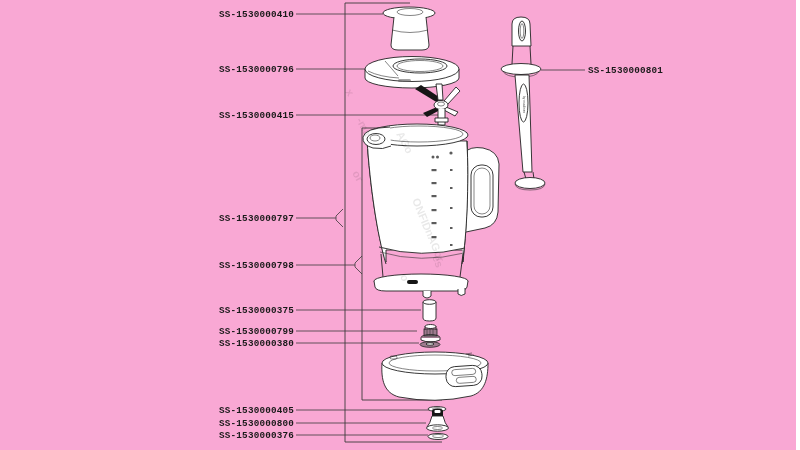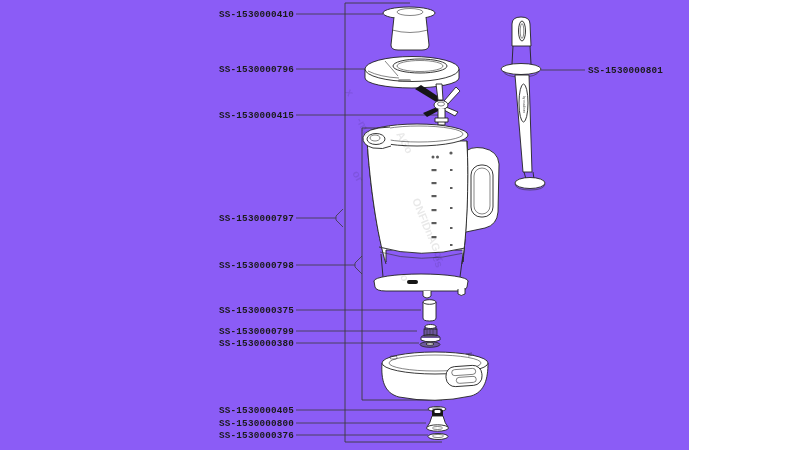--- a/index.html
+++ b/index.html
@@ -1,16 +1,16 @@
 <!DOCTYPE html>
 <html><head>
 <meta charset="utf-8">
 <style>
   html,body{margin:0;padding:0;background:#ffffff;}
-  .stage{position:relative;width:689px;height:450px;background:#8b5cf6;overflow:hidden;
+  .stage{position:relative;width:796px;height:450px;background:#f9a8d4;overflow:hidden;
          font-family:"Liberation Mono","DejaVu Sans Mono",monospace;}
   svg{display:block;}
   .leader{stroke:#3a3a3a;stroke-width:0.8;fill:none;}
   .bracket{stroke:#3a3a3a;stroke-width:0.9;fill:none;}
   .part{stroke:#222222;stroke-width:0.9;fill:#ffffff;}
   .part-thin{stroke:#333333;stroke-width:0.6;fill:none;}
   .part-dark{stroke:#222222;stroke-width:0.8;fill:#555555;fill-opacity:0.55;}
   .ink{fill:#161616;stroke:none;}
   .mark{fill:#333333;stroke:none;opacity:0.8;}
   .label{font-family:"Liberation Mono","DejaVu Sans Mono",monospace;font-size:9.3px;

